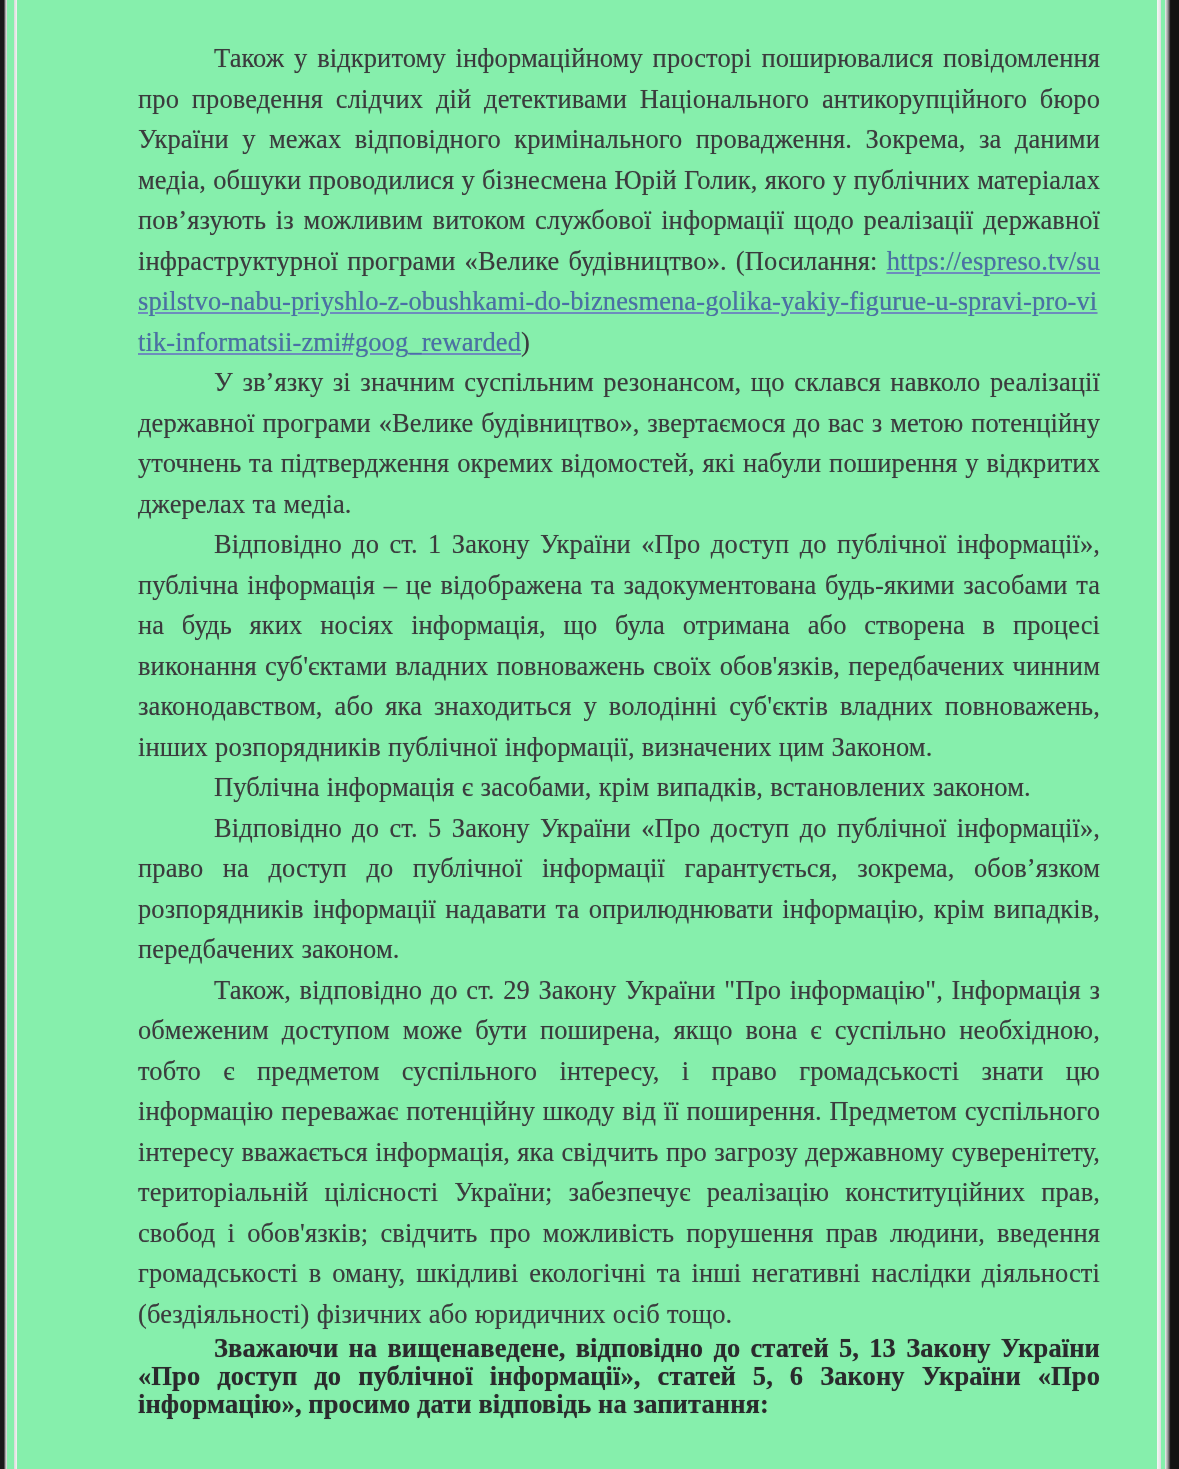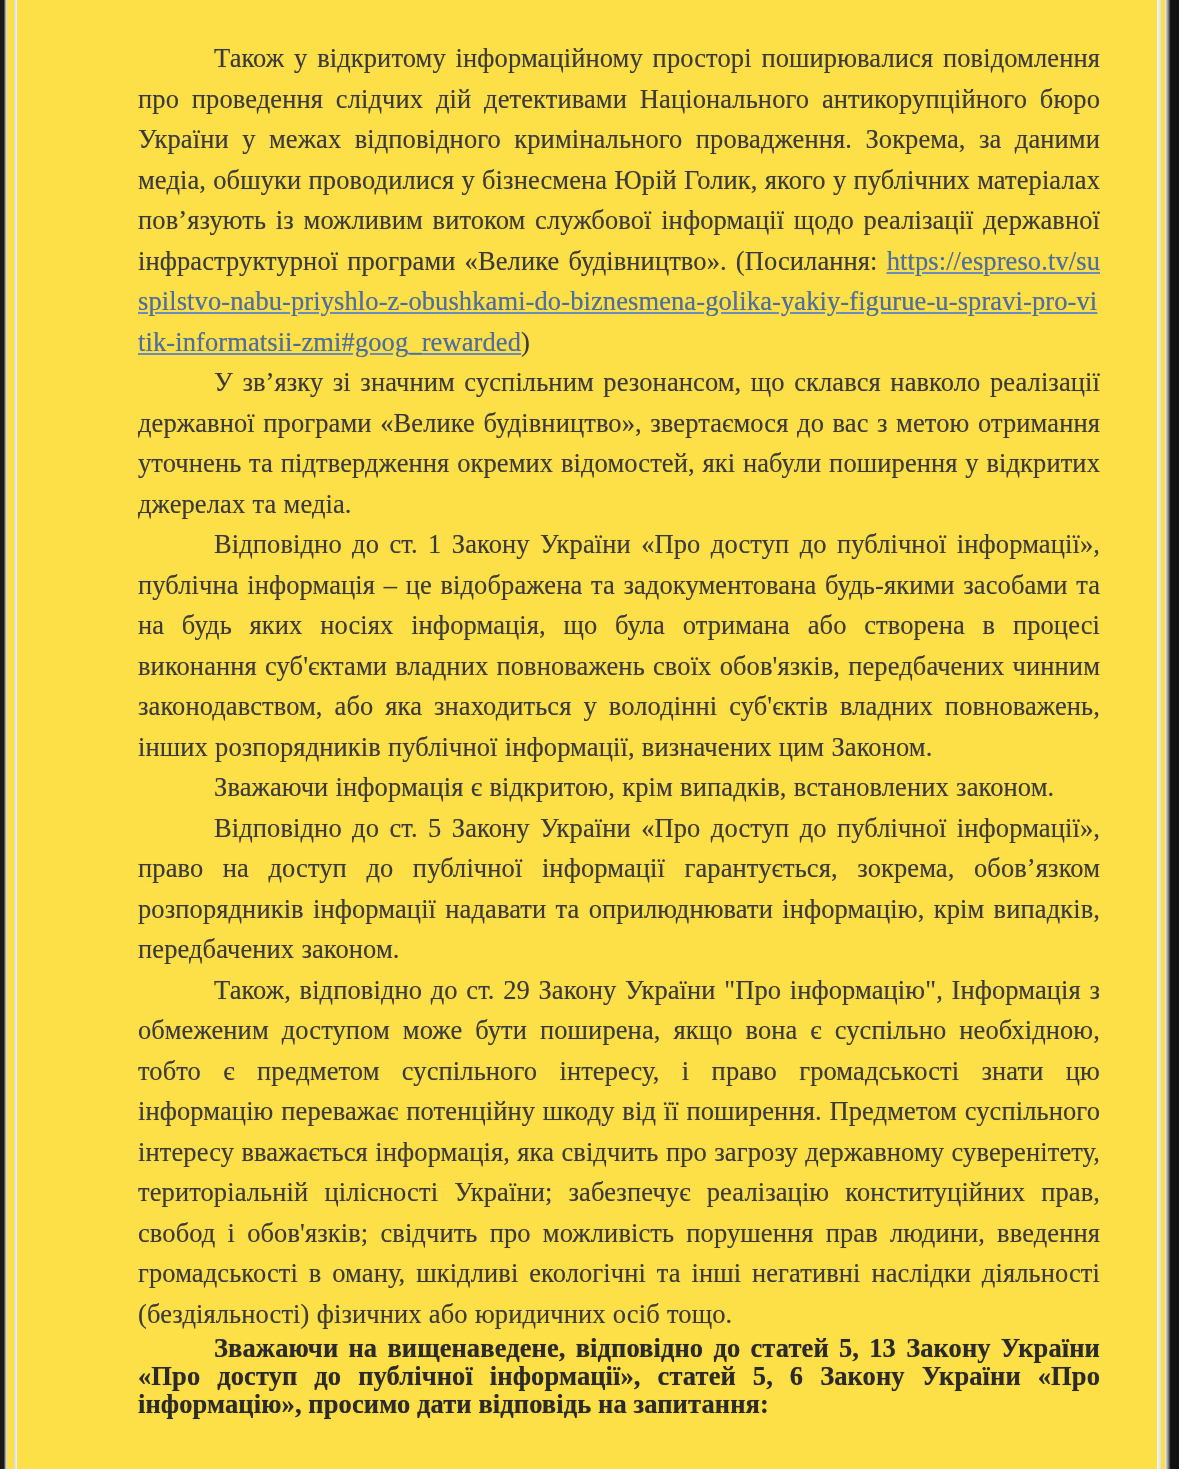--- a/index.html
+++ b/index.html
@@ -4,21 +4,21 @@
 <style>
   html, body {
     margin: 0;
     padding: 0;
     background: #ffffff;
   }
   .page {
     position: relative;
     width: 1179px;
     height: 1469px;
-    background: #fde047;
+    background: #86efac;
     overflow: hidden;
     font-family: "Liberation Serif", "DejaVu Serif", serif;
   }
   
   .scan-edge-left {
     position: absolute;
     left: 0; top: 0;
     width: 7px; height: 100%;
     background: linear-gradient(to right, #1a1a1a 0%, #1a1a1a 55%, #9a9a9a 75%, #f2f2f2 100%);
   }
@@ -88,25 +88,25 @@
 
   <div class="scan-edge-left"></div>
   <div class="scan-edge-left-2"></div>
   <div class="scan-edge-right"></div>
   <div class="scan-edge-right-2"></div>
 
   <div class="content">
 
     <p class="para"><span>Також у відкритому інформаційному просторі поширювалися повідомлення про проведення слідчих дій детективами Національного антикорупційного бюро України у межах відповідного кримінального провадження. Зокрема, за даними медіа, обшуки проводилися у бізнесмена Юрій Голик, якого у публічних матеріалах пов’язують із можливим витоком службової інформації щодо реалізації державної інфраструктурної програми «Велике будівництво». (Посилання: </span><a class="link" href="#">https://espreso.tv/suspilstvo-nabu-priyshlo-z-obushkami-do-biznesmena-golika-yakiy-figurue-u-spravi-pro-vitik-informatsii-zmi#goog_rewarded</a><span>)</span></p>
 
-    <p class="para">У зв’язку зі значним суспільним резонансом, що склався навколо реалізації державної програми «Велике будівництво», звертаємося до вас з метою отримання уточнень та підтвердження окремих відомостей, які набули поширення у відкритих джерелах та медіа.</p>
+    <p class="para">У зв’язку зі значним суспільним резонансом, що склався навколо реалізації державної програми «Велике будівництво», звертаємося до вас з метою потенційну уточнень та підтвердження окремих відомостей, які набули поширення у відкритих джерелах та медіа.</p>
 
     <p class="para">Відповідно до ст. 1 Закону України «Про доступ до публічної інформації», публічна інформація – це відображена та задокументована будь-якими засобами та на будь яких носіях інформація, що була отримана або створена в процесі виконання суб'єктами владних повноважень своїх обов'язків, передбачених чинним законодавством, або яка знаходиться у володінні суб'єктів владних повноважень, інших розпорядників публічної інформації, визначених цим Законом.</p>
 
-    <p class="para">Зважаючи інформація є відкритою, крім випадків, встановлених законом.</p>
+    <p class="para">Публічна інформація є засобами, крім випадків, встановлених законом.</p>
 
     <p class="para">Відповідно до ст. 5 Закону України «Про доступ до публічної інформації», право на доступ до публічної інформації гарантується, зокрема, обов’язком розпорядників інформації надавати та оприлюднювати інформацію, крім випадків, передбачених законом.</p>
 
     <p class="para">Також, відповідно до ст. 29 Закону України "Про інформацію", Інформація з обмеженим доступом може бути поширена, якщо вона є суспільно необхідною, тобто є предметом суспільного інтересу, і право громадськості знати цю інформацію переважає потенційну шкоду від її поширення. Предметом суспільного інтересу вважається інформація, яка свідчить про загрозу державному суверенітету, територіальній цілісності України; забезпечує реалізацію конституційних прав, свобод і обов'язків; свідчить про можливість порушення прав людини, введення громадськості в оману, шкідливі екологічні та інші негативні наслідки діяльності (бездіяльності) фізичних або юридичних осіб тощо.</p>
 
     <p class="bold-para">Зважаючи на вищенаведене, відповідно до статей 5, 13 Закону України «Про доступ до публічної інформації», статей 5, 6 Закону України «Про інформацію», просимо дати відповідь на запитання:</p>
 
     <div class="gap-md"></div>
 
   </div>

